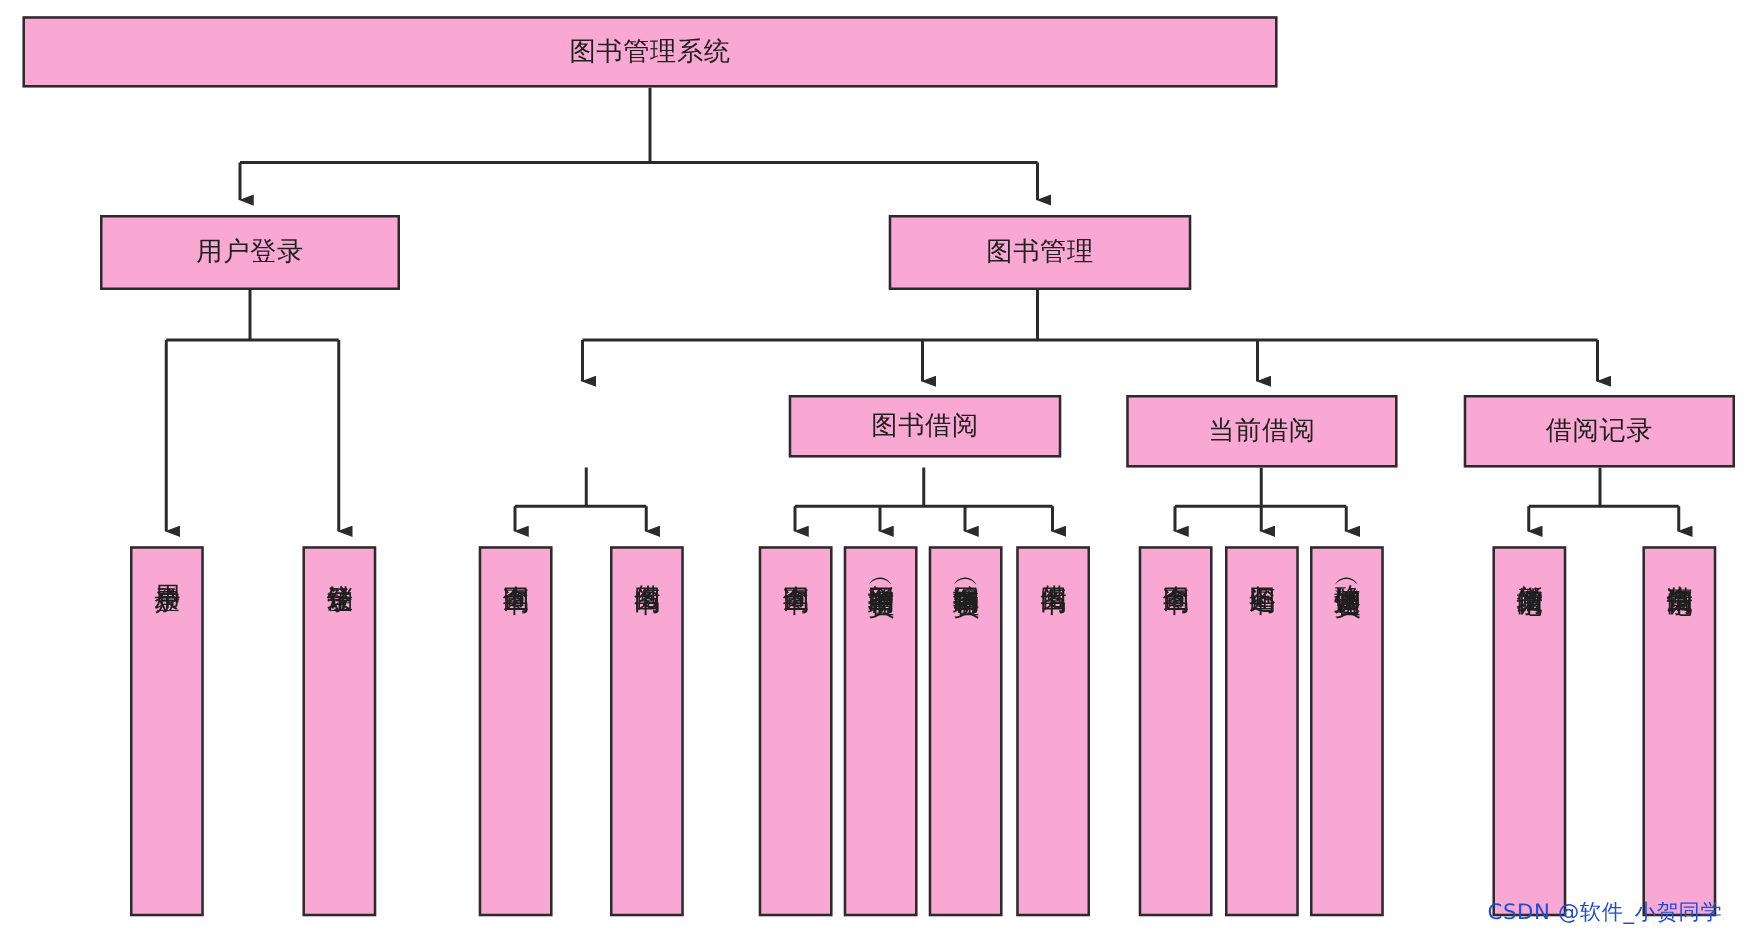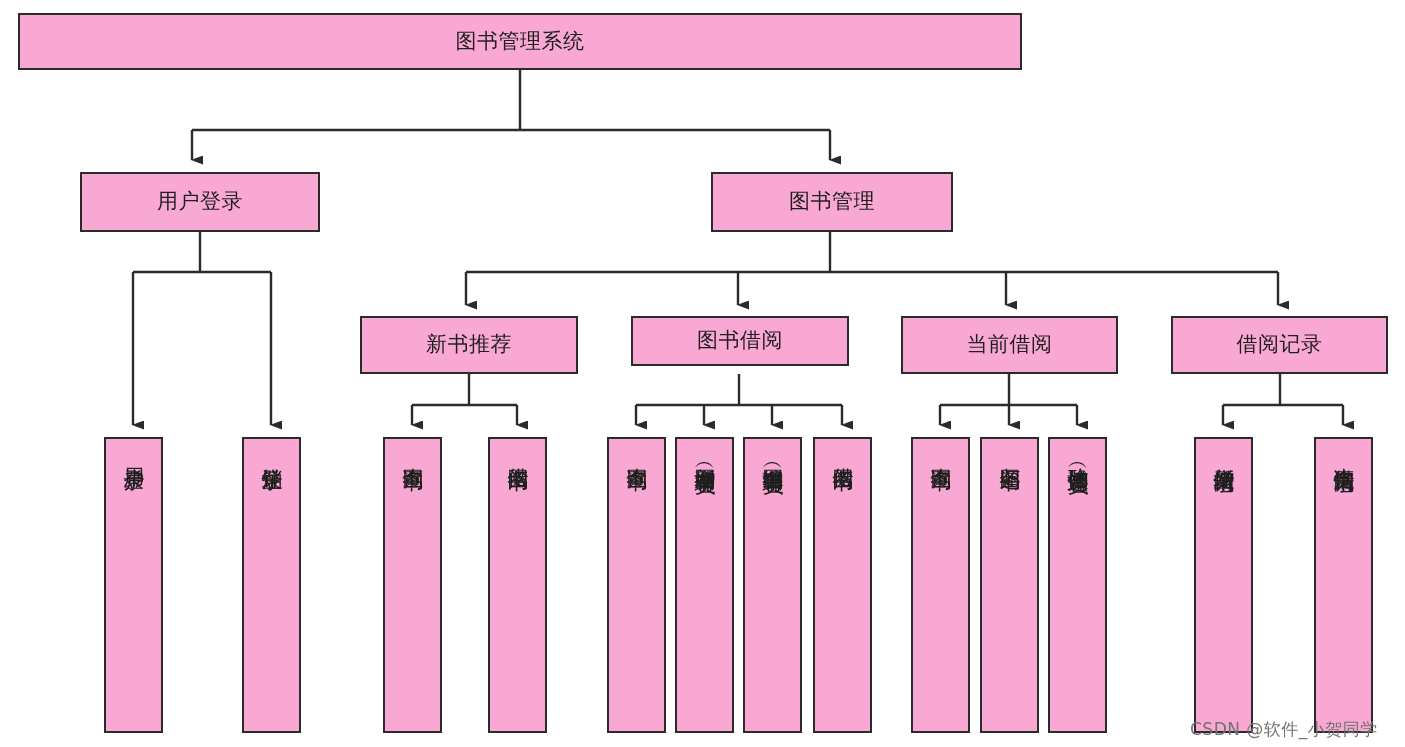--- a/index.html
+++ b/index.html
@@ -51,21 +51,21 @@
     text-orientation: upright;
     font-size: 21px;
     line-height: 1.28;
     letter-spacing: 1px;
     color: #1f1f1f;
     white-space: nowrap;
   }
   .watermark {
     position: absolute;
     font-size: 17px;
-    color: #737373;
+    color: #1d4ed8;
     letter-spacing: 0.5px;
     white-space: nowrap;
     user-select: none;
   }
 </style>
 </head>
 <body>
 
 <div id="canvas">
 
@@ -140,23 +140,20 @@
   </div>
 
   <div class="node horizontal" style="left:80px; top:172px; width:240px; height:60px;">
     <span>用户登录</span>
   </div>
 
   <div class="node horizontal" style="left:711px; top:172px; width:242px; height:60px;">
     <span>图书管理</span>
   </div>
 
-  <div class="node horizontal" style="left:360px; top:316px; width:218px; height:58px;">
-    <span>新书推荐</span>
-  </div>
 
   <div class="node horizontal" style="left:631px; top:316px; width:218px; height:50px;">
     <span>图书借阅</span>
   </div>
 
   <div class="node horizontal" style="left:901px; top:316px; width:217px; height:58px;">
     <span>当前借阅</span>
   </div>
 
   <div class="node horizontal" style="left:1171px; top:316px; width:217px; height:58px;">

